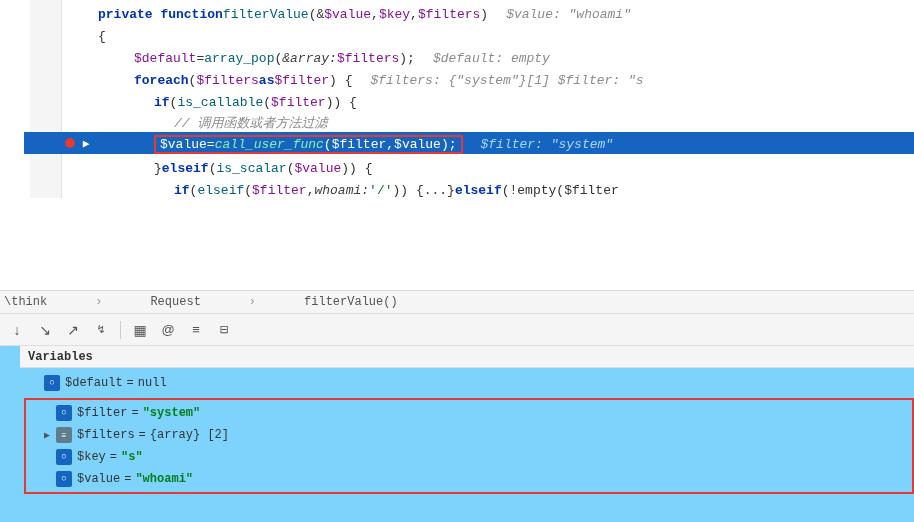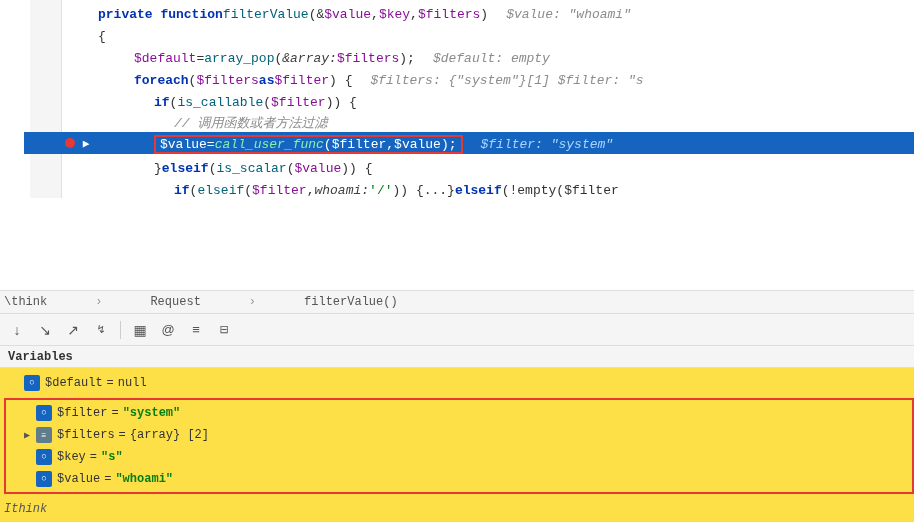--- a/index.html
+++ b/index.html
@@ -156,23 +156,24 @@
 
     .tool-sep {
       width: 1px;
       height: 18px;
       background: #ccc;
       margin: 0 2px;
     }
 
     
     .variables-panel {
-      background: #fde047;
+      background: #7dd3fc;
       flex: 1;
       overflow: hidden;
+      padding-left: 20px;
     }
 
     .variables-header {
       background: #f5f5f5;
       height: 22px;
       display: flex;
       align-items: center;
       padding-left: 8px;
       font-size: 12px;
       color: #333;
@@ -468,19 +469,16 @@
         <div class="var-item">
           <div class="expand-arrow"></div>
           <div class="var-icon">○</div>
           <span class="var-name">$value</span>
           <span class="var-eq">=</span>
           <span class="var-val-str">"whoami"</span>
         </div>
 
       </div>
 
-      <div class="var-item" style="color:#555; font-style:italic; font-size:12px; padding-left:4px;">
-        <span>Ithink</span>
-      </div>
 
     </div>
   </div>
 </div>
 
 </body></html>

